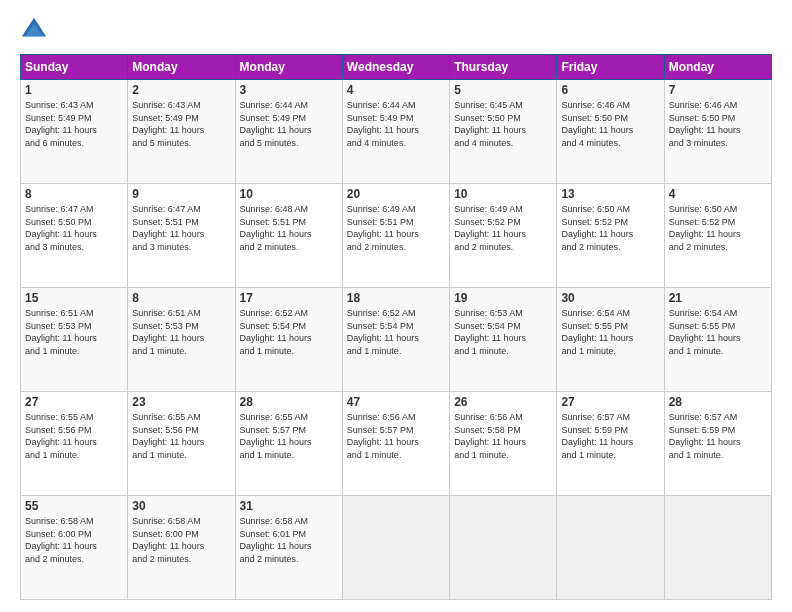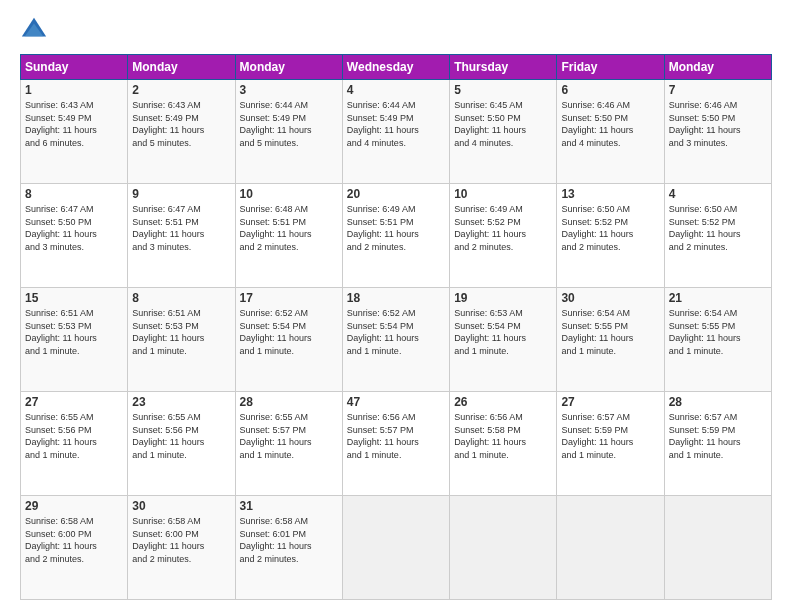--- a/index.html
+++ b/index.html
@@ -254,21 +254,21 @@
             <span class="day-num">27</span>
             <div class="day-info">Sunrise: 6:57 AM<br>Sunset: 5:59 PM<br>Daylight: 11 hours<br>and 1 minute.</div>
           </td>
           <td>
             <span class="day-num">28</span>
             <div class="day-info">Sunrise: 6:57 AM<br>Sunset: 5:59 PM<br>Daylight: 11 hours<br>and 1 minute.</div>
           </td>
         </tr>
         <tr>
           <td>
-            <span class="day-num">29</span>
+            <span class="day-num">55</span>
             <div class="day-info">Sunrise: 6:58 AM<br>Sunset: 6:00 PM<br>Daylight: 11 hours<br>and 2 minutes.</div>
           </td>
           <td>
             <span class="day-num">30</span>
             <div class="day-info">Sunrise: 6:58 AM<br>Sunset: 6:00 PM<br>Daylight: 11 hours<br>and 2 minutes.</div>
           </td>
           <td>
             <span class="day-num">31</span>
             <div class="day-info">Sunrise: 6:58 AM<br>Sunset: 6:01 PM<br>Daylight: 11 hours<br>and 2 minutes.</div>
           </td>

